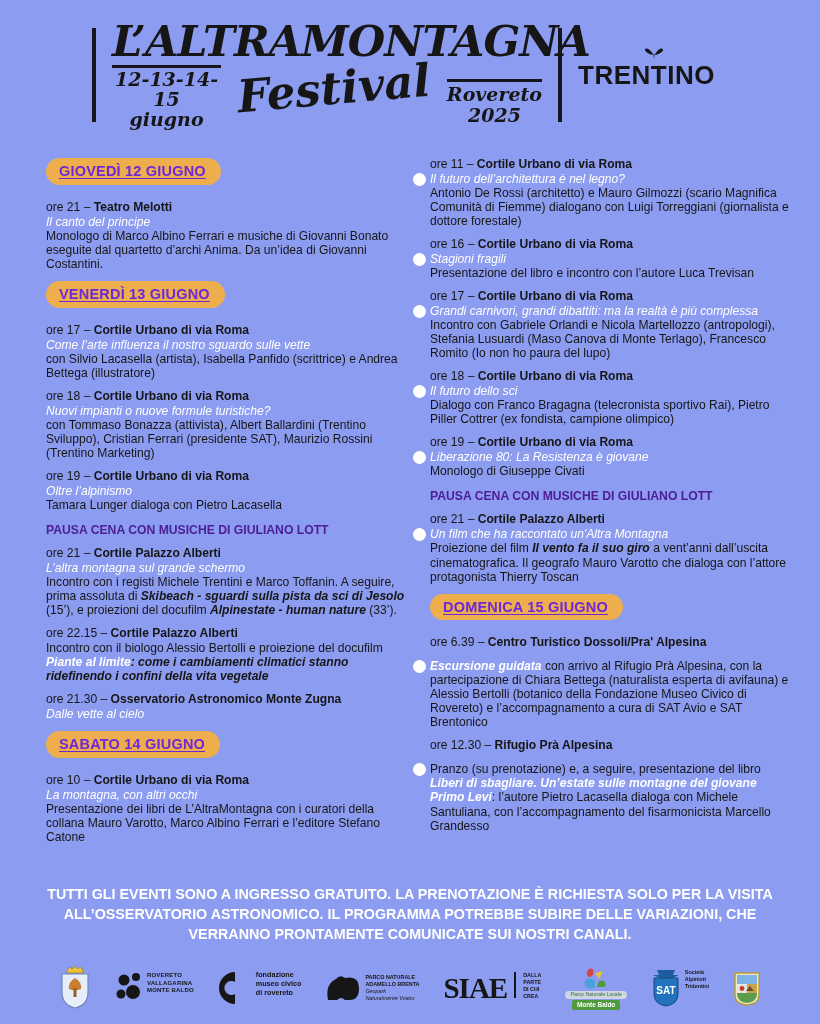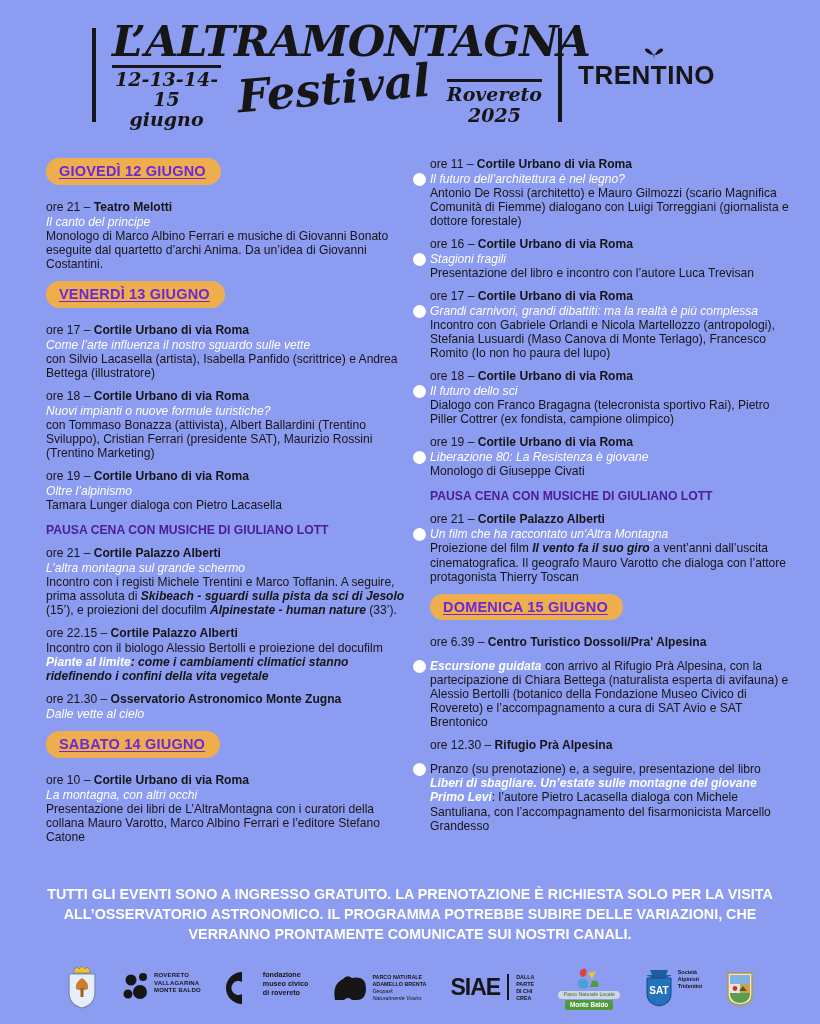--- a/index.html
+++ b/index.html
@@ -54,21 +54,21 @@
   .footer{position:absolute;left:0;top:884px;width:820px;}
   .notice{width:744px;margin:0 auto;color:#fff;font-weight:800;font-size:14.6px;
         line-height:1.38;text-align:center;transform:scaleX(.98);}
   .logos{display:flex;align-items:center;justify-content:center;gap:24px;margin-top:13px;height:62px;}
   .logo{display:flex;align-items:flex-start;gap:4px;flex:none;}
   .logo-txt{display:flex;flex-direction:column;justify-content:center;color:#161616;}
   .t6{font-size:6px;font-weight:800;line-height:1.25;letter-spacing:.2px;}
   .t7{font-size:7.2px;font-weight:600;line-height:1.2;}
   .t5{font-size:5.4px;font-weight:800;line-height:1.3;}
   .t5i{font-size:5.4px;font-style:italic;line-height:1.3;}
-  .siae-word{font-weight:900;font-size:23px;letter-spacing:-1px;font-family:Liberation Sans, sans-serif;}
+  .siae-word{font-weight:900;font-size:29px;letter-spacing:-1px;font-family:Liberation Serif, serif;}
   .siae-bar{width:2px;height:26px;background:#161616;margin:0 3px;}
   .mb-banner{background:#4e9b3c;color:#fff;font-size:6.4px;font-weight:700;
         text-align:center;border-radius:2px;padding:1.5px 5px;margin-top:1px;}
   .mb-oval{background:#cfd6e2;border-radius:8px;font-size:5.2px;color:#3c6e35;
         padding:1px 5px;text-align:center;line-height:1.15;}
   .mb-wrap{display:flex;flex-direction:column;align-items:center;}
 </style>
 </head>
 <body>
 

